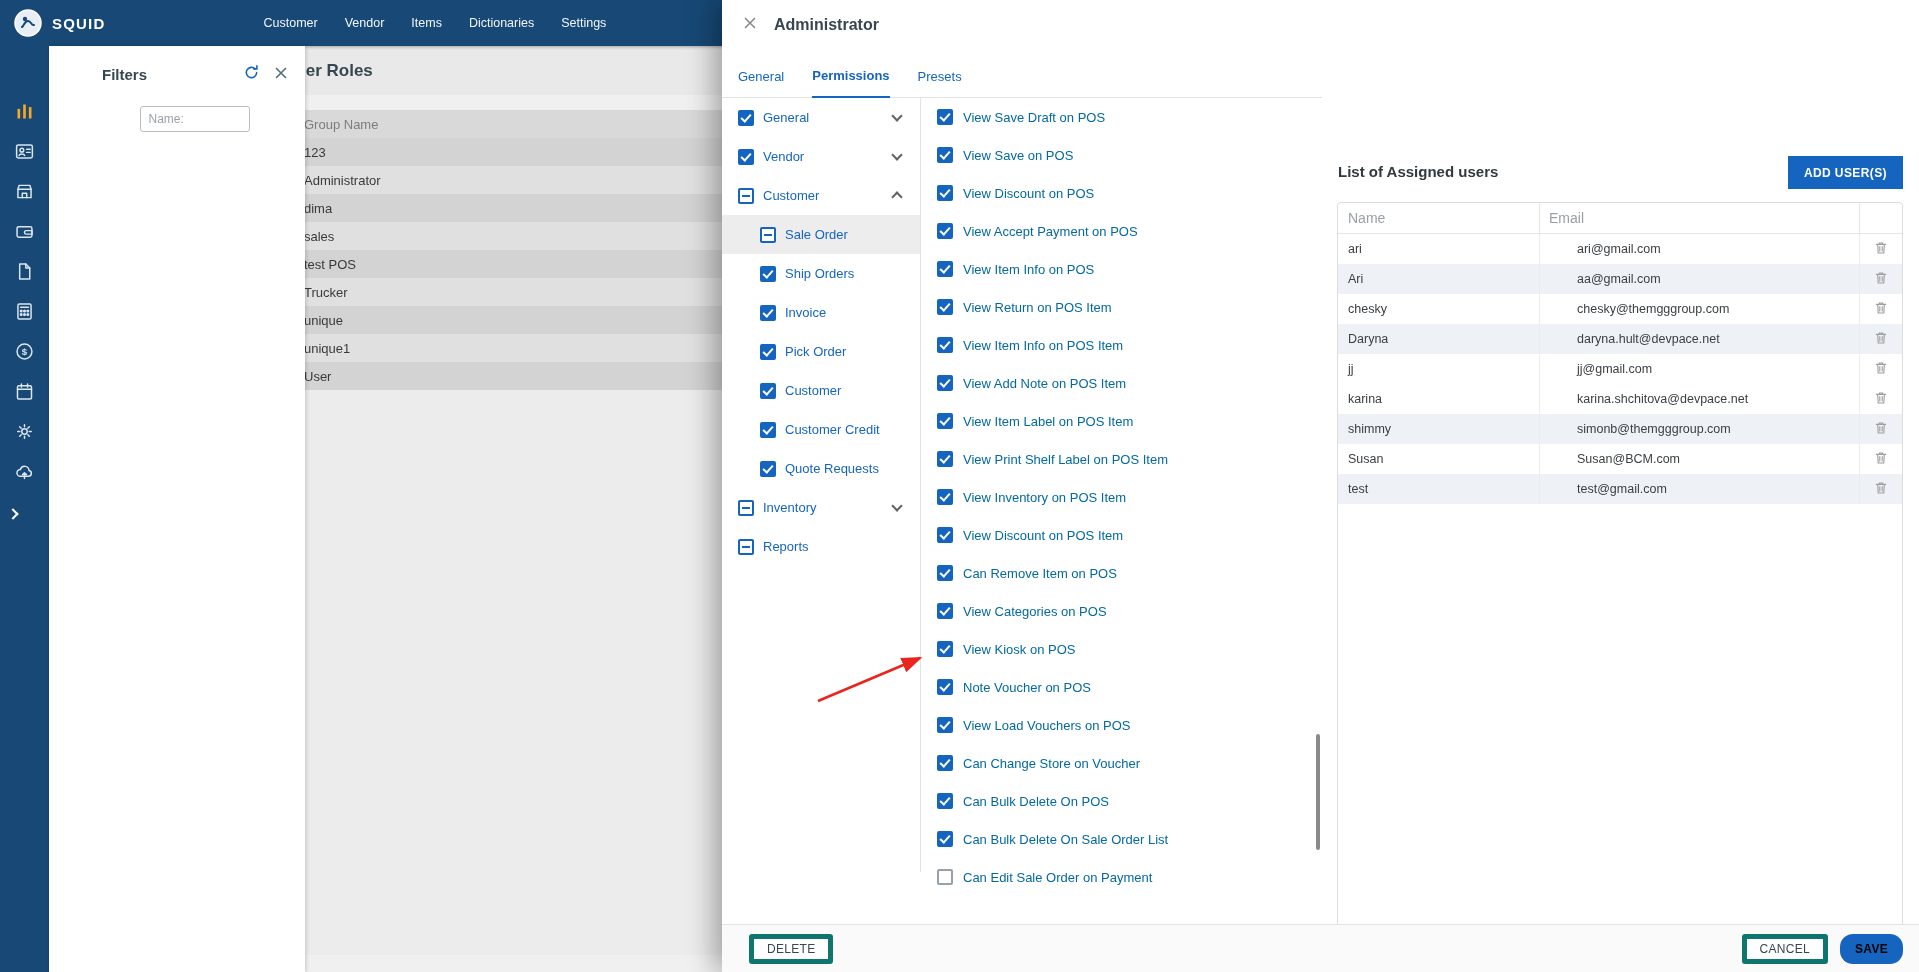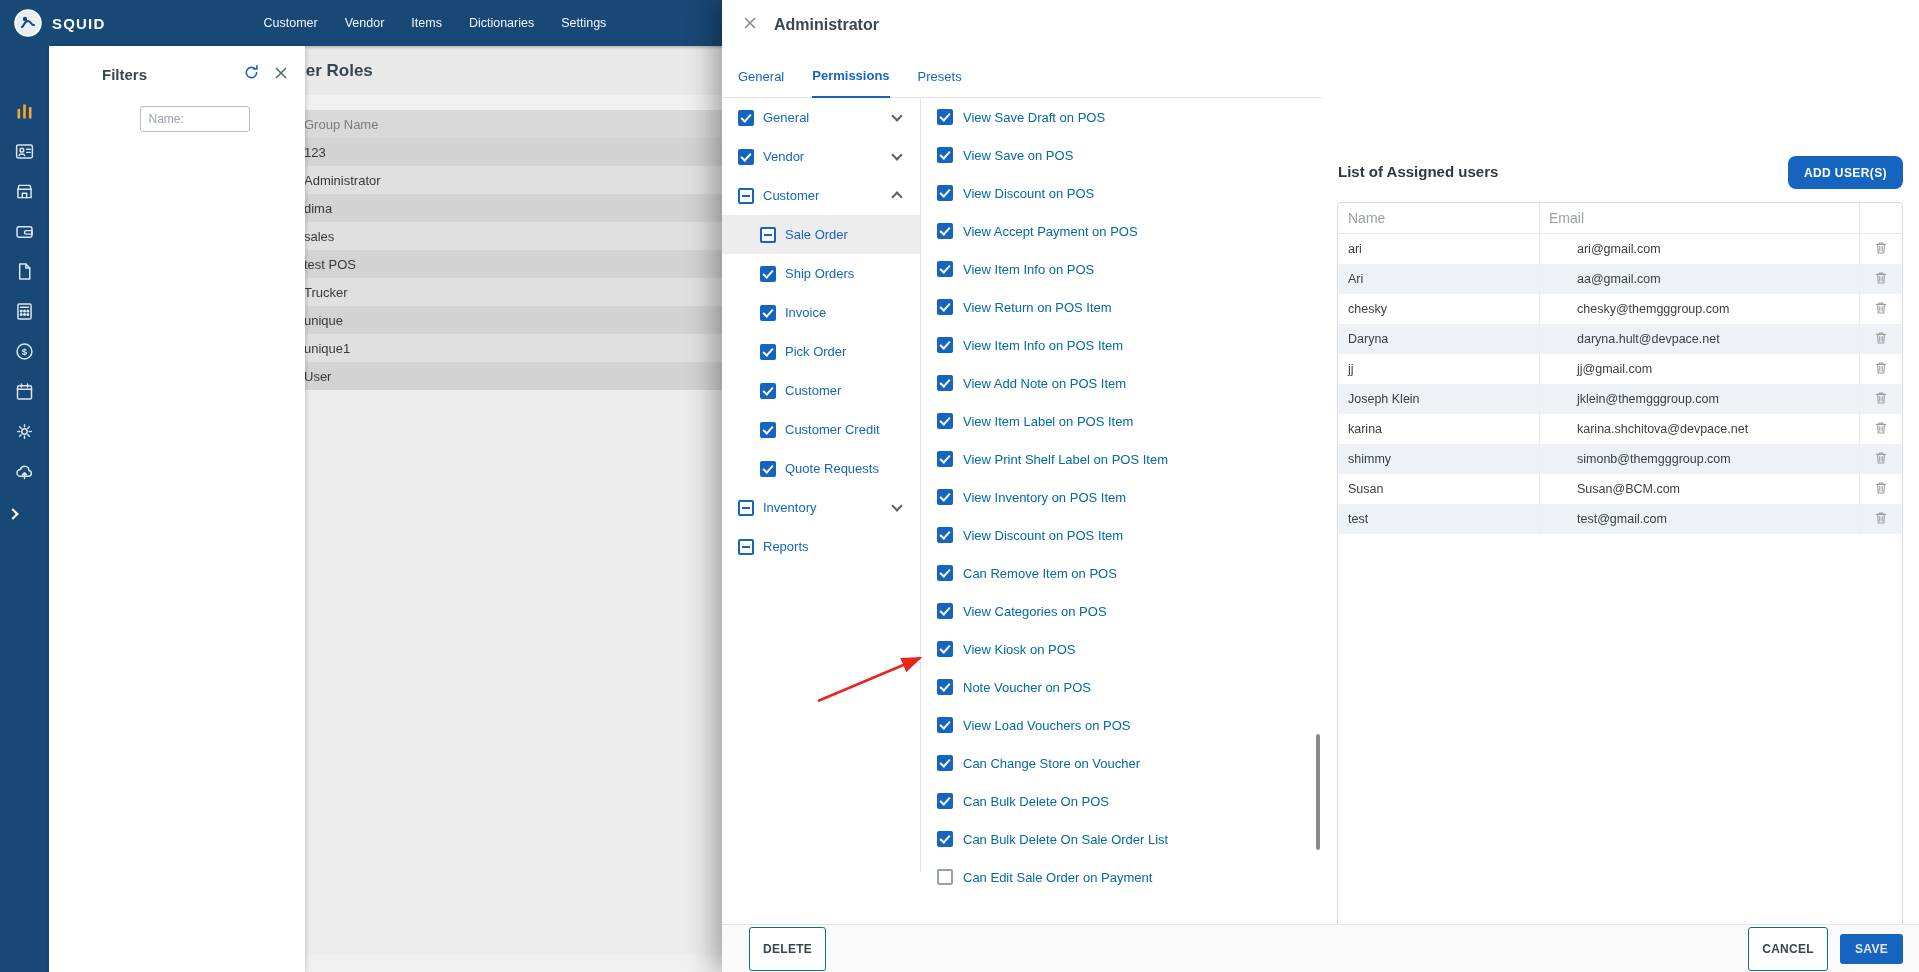--- a/index.html
+++ b/index.html
@@ -91,41 +91,41 @@
   .cb.checked::after{content:"";position:absolute;left:5px;top:2px;width:4px;height:8px;
     border:solid #fff;border-width:0 2px 2px 0;transform:rotate(42deg);}
   .cb.indet{background:#fff;border:2px solid var(--accent);}
   .cb.indet::after{content:"";position:absolute;left:2px;top:5px;width:8px;height:2px;background:var(--accent);}
   .cb.unchecked{background:#fff;border:2px solid #97a1a9;}
 
   
   .users-panel{position:absolute;left:615px;top:49px;right:16px;height:875px;}
   .users-title{position:absolute;left:1px;top:16px;font-size:15px;font-weight:600;color:#30393f;}
   .add-users-btn{position:absolute;right:0;top:9px;height:33px;padding:0 16px;background:var(--accent);
-    color:#fff;font-size:12px;font-weight:700;letter-spacing:.4px;border:none;border-radius:8px;}
+    color:#fff;font-size:12px;font-weight:700;letter-spacing:.4px;border:none;border-radius:0;}
   .users-card{position:absolute;left:0;top:55px;right:0;bottom:18px;border:1px solid #dcdcdc;
     border-radius:4px;background:#fff;overflow:hidden;}
   .u-head{display:flex;height:30px;align-items:center;color:#9aa0a6;font-size:14px;border-bottom:1px solid #e6e6e6;}
   .u-row{display:flex;height:30px;align-items:center;font-size:12.5px;color:#3c4043;gap:28px;}
   .u-row.even{background:var(--row-stripe);}
   .u-col-name{width:202px;padding-left:10px;box-sizing:border-box;border-right:1px solid #ececec;
     align-self:stretch;display:flex;align-items:center;overflow:hidden;white-space:nowrap;}
   .u-col-email{flex:1;padding-left:9px;overflow:hidden;white-space:nowrap;}
   .u-col-action{width:42px;align-self:stretch;display:flex;align-items:center;justify-content:center;
     border-left:1px solid #ececec;}
   .u-head .u-col-name,.u-head .u-col-action{border-color:#e6e6e6;}
   .trash-btn{background:none;border:none;padding:2px;display:flex;align-items:center;}
 
   
   .modal-footer{position:absolute;left:0;right:0;bottom:0;height:48px;background:#fafafa;
     border-top:1px solid #e4e4e4;display:flex;align-items:center;padding:0 16px;box-sizing:border-box;}
-  .btn-plain{height:44px;padding:0 13px;background:#fff;border:1px solid #0f766e;border-radius:3px;
-    font-size:12px;color:#37474f;font-weight:700;letter-spacing:.3px;}
-  .btn-primary{height:30px;padding:0 15px;background:var(--accent);border:none;border-radius:3px;
-    font-size:12px;color:#e5e5e5;font-weight:700;letter-spacing:.3px;}
+  .btn-plain{height:30px;padding:0 13px;background:#fff;border:5px solid #0f766e;border-radius:3px;
+    font-size:12px;color:#37474f;font-weight:400;letter-spacing:.3px;}
+  .btn-primary{height:30px;padding:0 15px;background:var(--accent);border:none;border-radius:13px;
+    font-size:12px;color:#000000;font-weight:700;letter-spacing:.3px;}
   .footer-delete{margin-left:11px;}
   .footer-spacer{flex:1;}
   .footer-save{margin-left:12px;}
 
   
   .annotation-layer{position:absolute;inset:0;z-index:50;pointer-events:none;}
 </style>
 </head>
 <body>
 
@@ -511,31 +511,20 @@
                 <span class="u-col-name">jj</span>
                 <span class="u-col-email">jj@gmail.com</span>
                 <span class="u-col-action">
                   <button class="trash-btn">
                     <span><svg viewBox="0 0 24 24" width="16" height="16" fill="none" stroke="#9e9e9e" stroke-width="1.7" stroke-linecap="round">
                         <path d="M5 6.5h14M9.5 6.5v-2h5v2M7 6.5l.8 13h8.4l.8-13M10.2 10v6.5M13.8 10v6.5"></path>
                       </svg></span>
                   </button>
                 </span>
               </div>
-              <div class="u-row even">
-                <span class="u-col-name">Joseph Klein</span>
-                <span class="u-col-email">jklein@themgggroup.com</span>
-                <span class="u-col-action">
-                  <button class="trash-btn">
-                    <span><svg viewBox="0 0 24 24" width="16" height="16" fill="none" stroke="#9e9e9e" stroke-width="1.7" stroke-linecap="round">
-                        <path d="M5 6.5h14M9.5 6.5v-2h5v2M7 6.5l.8 13h8.4l.8-13M10.2 10v6.5M13.8 10v6.5"></path>
-                      </svg></span>
-                  </button>
-                </span>
-              </div>
               <div class="u-row">
                 <span class="u-col-name">karina</span>
                 <span class="u-col-email">karina.shchitova@devpace.net</span>
                 <span class="u-col-action">
                   <button class="trash-btn">
                     <span><svg viewBox="0 0 24 24" width="16" height="16" fill="none" stroke="#9e9e9e" stroke-width="1.7" stroke-linecap="round">
                         <path d="M5 6.5h14M9.5 6.5v-2h5v2M7 6.5l.8 13h8.4l.8-13M10.2 10v6.5M13.8 10v6.5"></path>
                       </svg></span>
                   </button>
                 </span>

